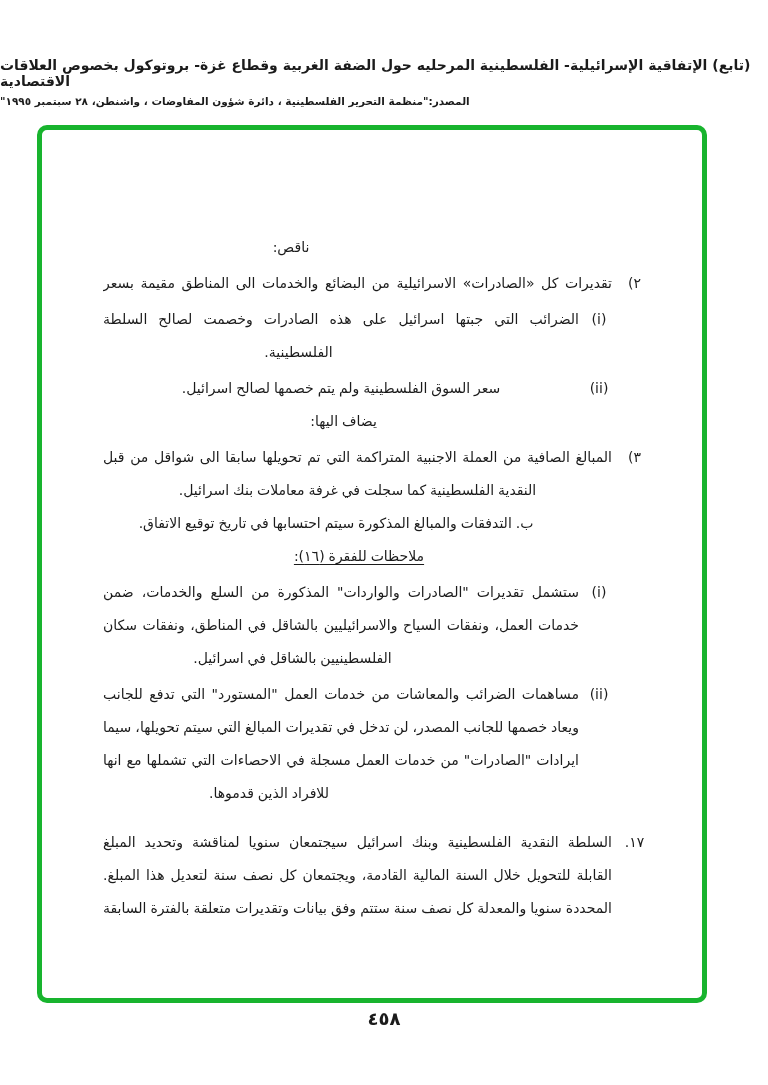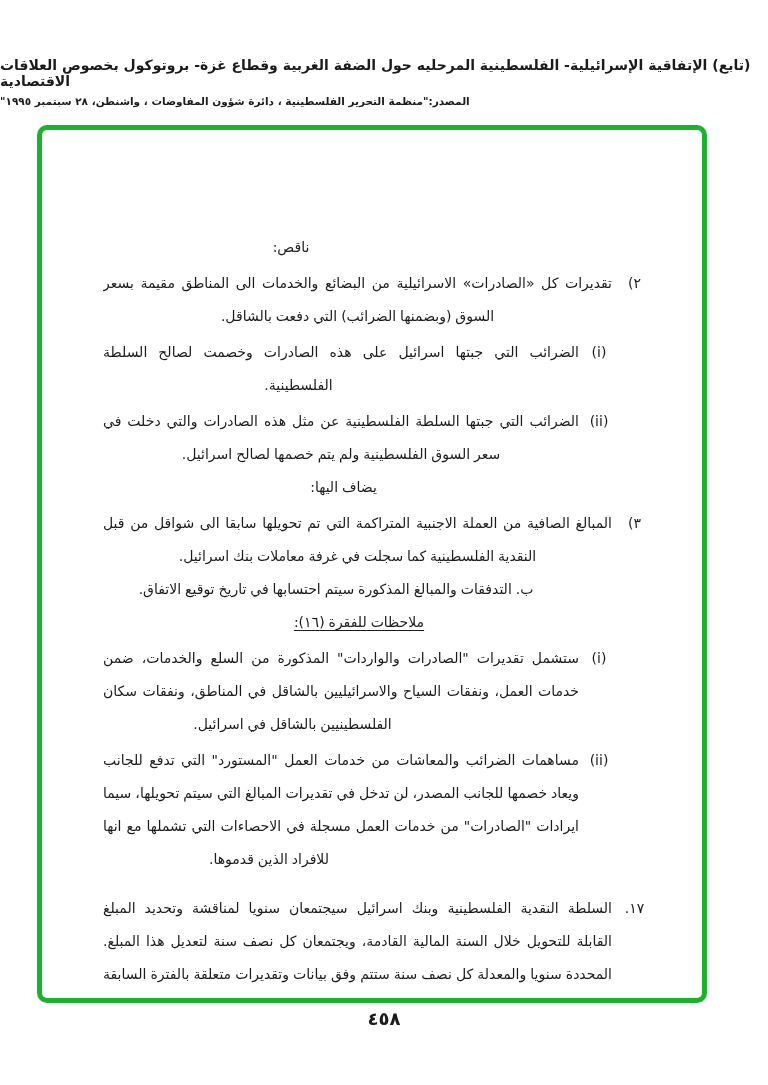--- a/index.html
+++ b/index.html
@@ -45,34 +45,32 @@
 </div>
 
 <div class="frame"></div>
 
 <div class="doc-body">
     <div class="ln a-r" style="padding-right: 178px;">ناقص:</div>
     <div class="item">
       <span class="mk">٢)</span>
       <div class="bd">
         <div class="ln a-j">تقديرات كل «الصادرات» الاسرائيلية من البضائع والخدمات الى المناطق مقيمة بسعر</div>
-        <div class="ln a-c">السوق (وبضمنها الضرائب) التي دفعت بالشاقل.</div>
       </div>
     </div>
     <div class="item sub">
       <span class="mk">(i)</span>
       <div class="bd">
         <div class="ln a-j">الضرائب التي جبتها اسرائيل على هذه الصادرات وخصمت لصالح السلطة</div>
         <div class="ln a-r" style="padding-right: 85px;">الفلسطينية.</div>
       </div>
     </div>
     <div class="item sub">
       <span class="mk">(ii)</span>
       <div class="bd">
-        <div class="ln a-j">الضرائب التي جبتها السلطة الفلسطينية عن مثل هذه الصادرات والتي دخلت في</div>
         <div class="ln a-c">سعر السوق الفلسطينية ولم يتم خصمها لصالح اسرائيل.</div>
       </div>
     </div>
     <div class="ln a-r" style="padding-right: 73px;">يضاف اليها:</div>
     <div class="item">
       <span class="mk">٣)</span>
       <div class="bd">
         <div class="ln a-j">المبالغ الصافية من العملة الاجنبية المتراكمة التي تم تحويلها سابقا الى شواقل من قبل السلطة</div>
         <div class="ln a-c">النقدية الفلسطينية كما سجلت في غرفة معاملات بنك اسرائيل.</div>
       </div>

